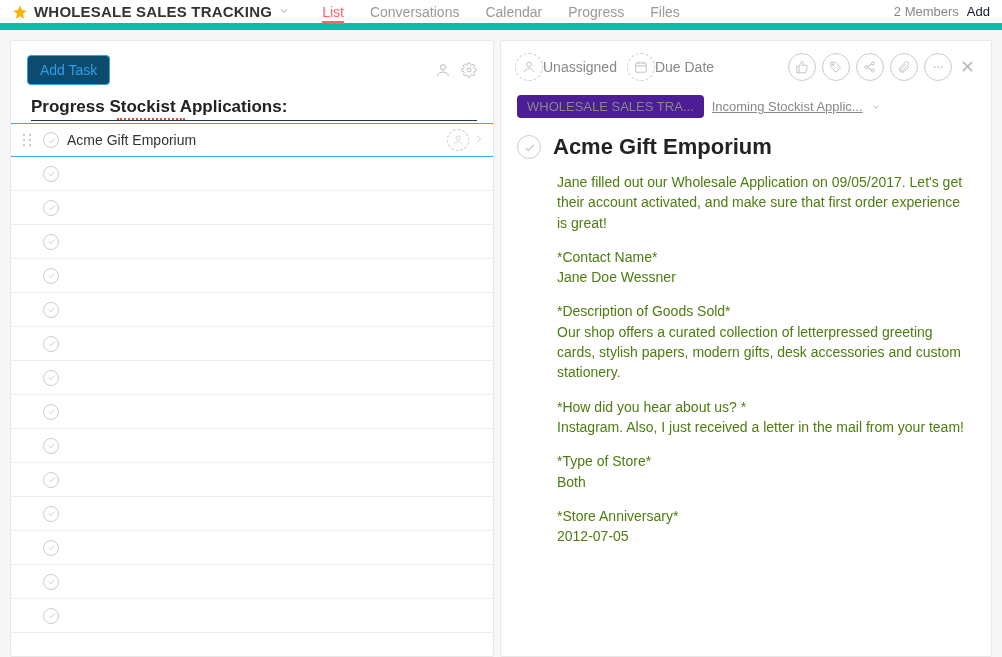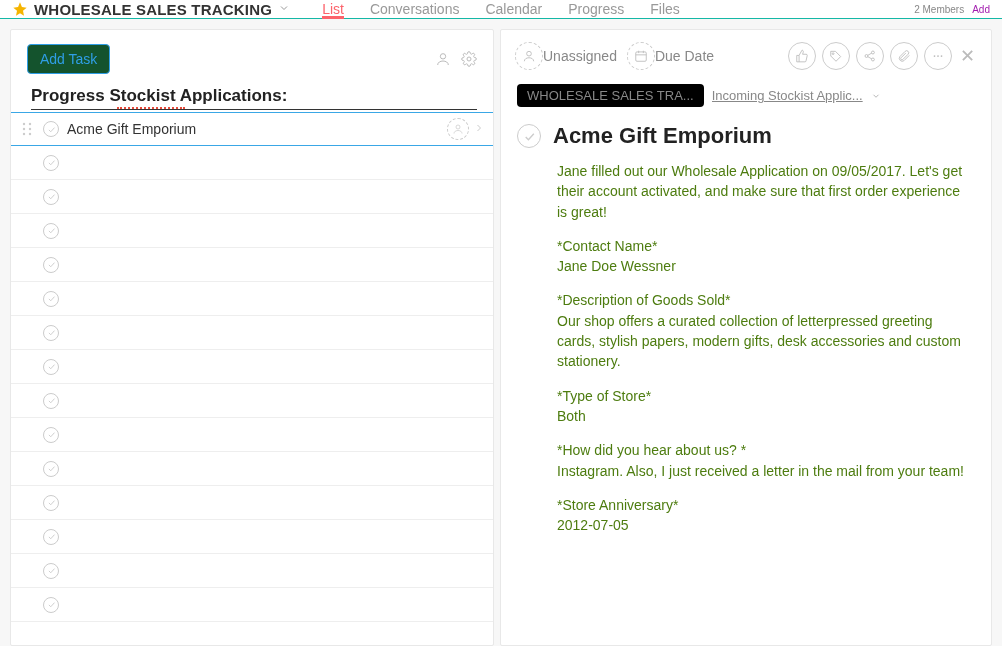--- a/index.html
+++ b/index.html
@@ -6,25 +6,25 @@
   body {
     font-family: -apple-system, BlinkMacSystemFont, "Segoe UI", Helvetica, Arial, sans-serif;
     font-size: 14px;
     color: #333;
     background: #fff;
     width: 1002px;
     height: 657px;
     overflow: hidden;
   }
   .header {
-    height: 19px;
+    height: 30px;
     display: flex;
     align-items: center;
     padding: 0 12px;
-    border-bottom: 1px solid #14b8a6;
+    border-bottom: 7px solid #14b8a6;
   }
   .star-icon svg { width: 16px; height: 16px; display: block; }
   .project-title {
     margin-left: 6px;
     font-size: 15px;
     font-weight: 700;
     letter-spacing: 0.2px;
     color: #333;
   }
   .chevron-wrap { margin-left: 6px; color: #888; }
@@ -54,23 +54,23 @@
     left: 0; right: 0; bottom: -1px;
     height: 3px;
     background: #fc636b;
   }
   .header-right {
     margin-left: auto;
     display: flex;
     align-items: flex-start;
     gap: 8px;
     color: #888;
-    font-size: 10px;
-  }
-  .header-right .add-link { color: #a21caf; cursor: pointer; }
+    font-size: 13px;
+  }
+  .header-right .add-link { color: #0f172a; cursor: pointer; }
   .main {
     display: flex;
     height: calc(100% - 30px);
     background: #f7f7f7;
     padding-top: 10px;
   }
   .left-panel {
     width: 484px;
     background: #fff;
     margin-left: 10px;
@@ -82,21 +82,21 @@
     overflow: hidden;
   }
   .left-toolbar {
     display: flex;
     align-items: center;
     padding: 14px 16px 12px 16px;
   }
   .add-task-btn {
     border: 1px solid #2f9ee6;
     color: #2f9ee6;
-    background: #14532d;
+    background: #0c4a6e;
     border-radius: 4px;
     padding: 6px 12px;
     font-size: 14px;
     cursor: pointer;
   }
   .left-toolbar .spacer { flex: 1; }
   .icon-wrap { color: #bbb; cursor: pointer; margin-left: 10px; }
   .icon-wrap svg { width: 16px; height: 16px; display: block; }
   .section-title {
     margin: 0 16px 2px 20px;
@@ -196,21 +196,21 @@
     margin-left: 8px;
     margin-right: 2px;
   }
   .breadcrumbs {
     padding: 6px 16px 6px 16px;
     display: flex;
     gap: 8px;
     align-items: center;
   }
   .crumb {
-    background: #000000;
+    background: #4c1d95;
     border-radius: 4px;
     padding: 4px 10px;
     font-size: 13px;
     color: #888;
     max-width: 195px;
     white-space: nowrap;
     overflow: hidden;
     text-overflow: ellipsis;
     cursor: pointer;
   }
@@ -527,18 +527,18 @@
         <svg viewBox="0 0 24 24" fill="none" stroke="#ccc" stroke-width="2.5">
             <polyline points="5 13 10 18 20 7"></polyline>
           </svg>
       </span>
       <span class="detail-title">Acme Gift Emporium</span>
     </div>
     <div class="detail-body" id="detail-body">
         <p>Jane filled out our Wholesale Application on 09/05/2017. Let's get their account activated, and make sure that first order experience is great!</p>
         <p>*Contact Name*<br>Jane Doe Wessner</p>
         <p>*Description of Goods Sold*<br>Our shop offers a curated collection of letterpressed greeting cards, stylish papers, modern gifts, desk accessories and custom stationery.</p>
+        <p>*How did you hear about us? *<br>Instagram. Also, I just received a letter in the mail from your team!</p>
         <p>*Type of Store*<br>Both</p>
-        <p>*How did you hear about us? *<br>Instagram. Also, I just received a letter in the mail from your team!</p>
         <p>*Store Anniversary*<br>2012-07-05</p>
       </div>
   </div>
 </div>
 
 </body></html>

